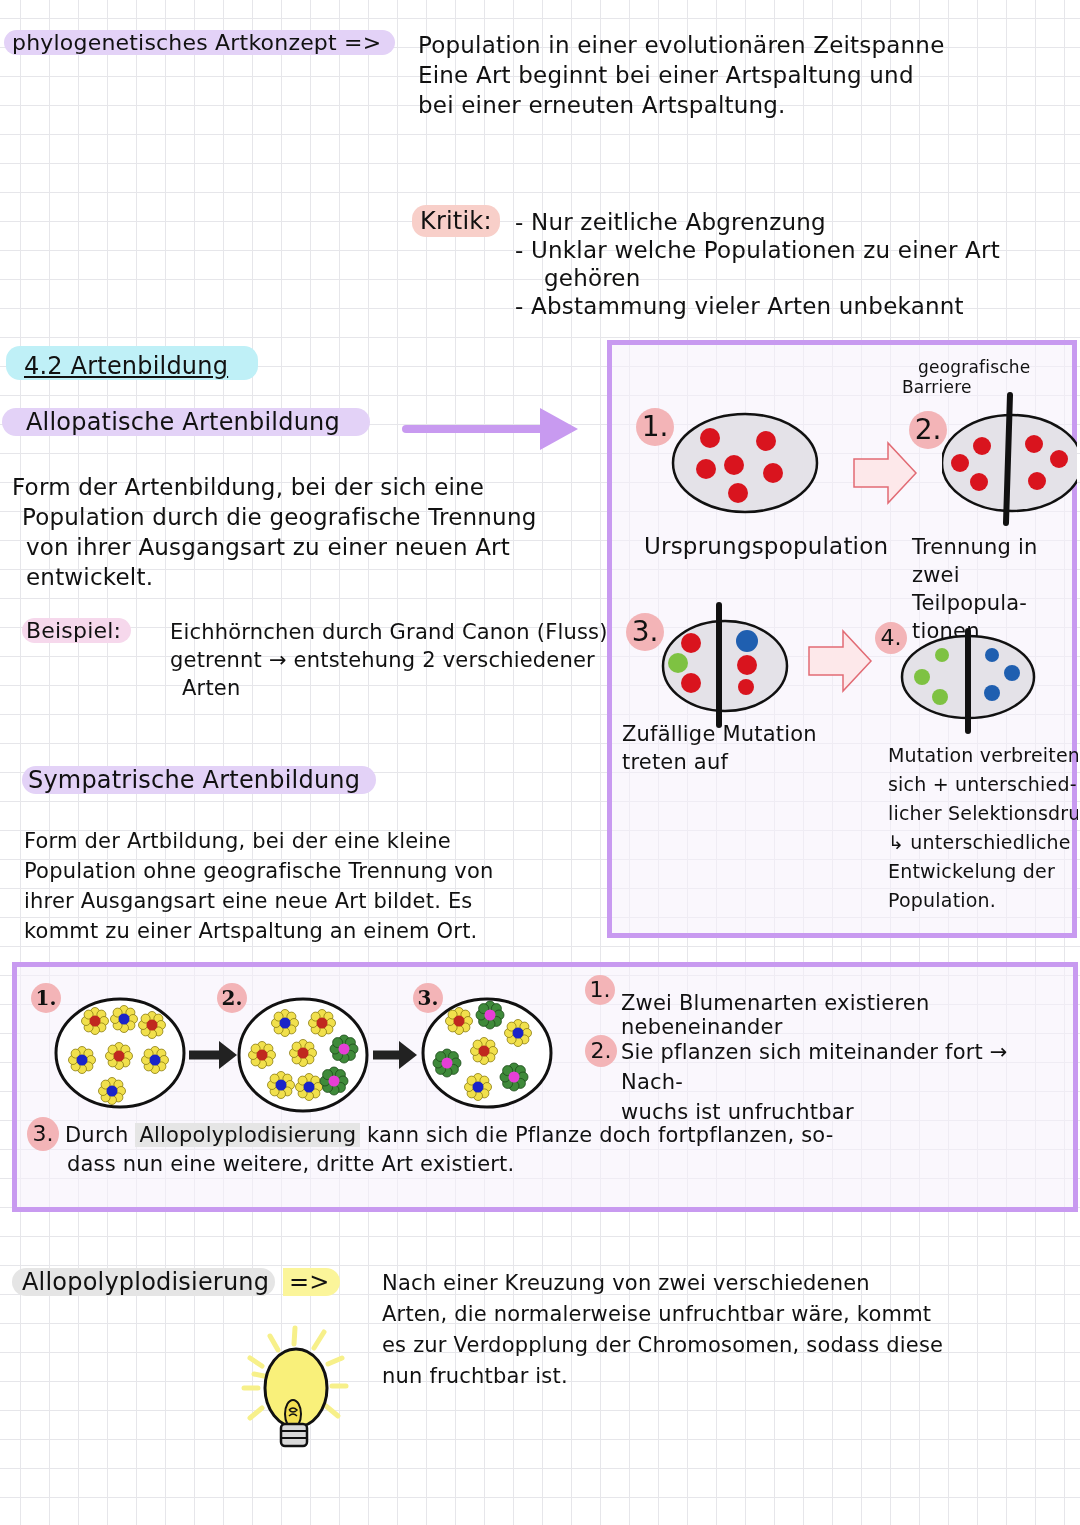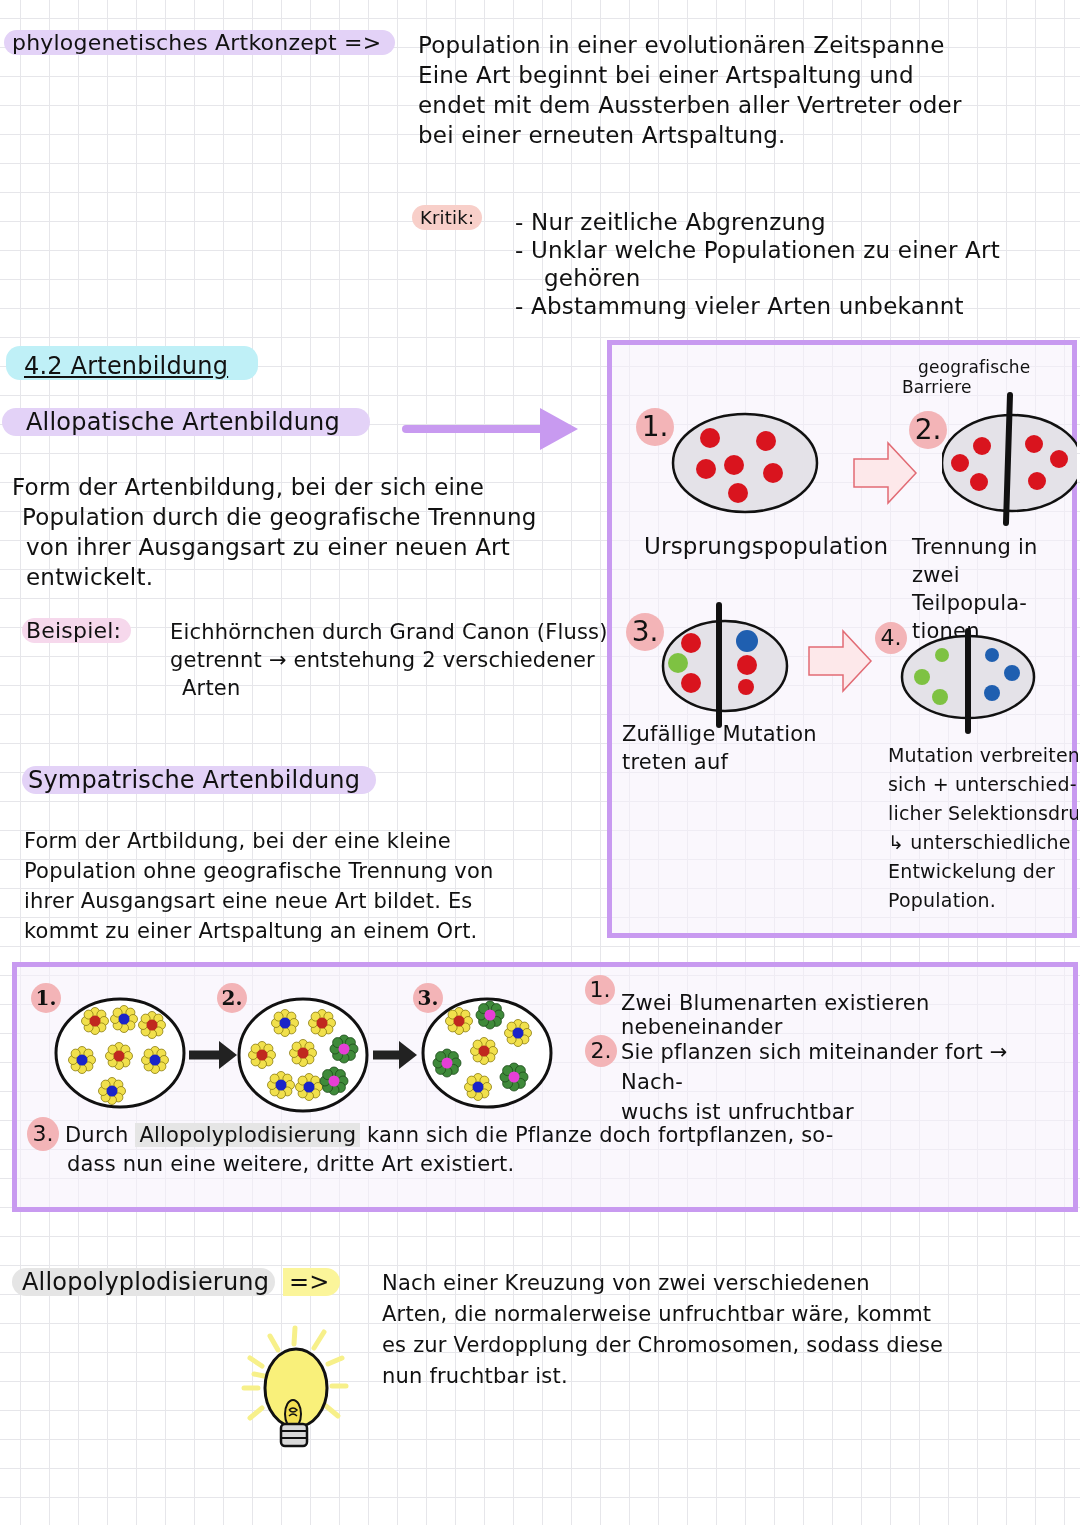--- a/index.html
+++ b/index.html
@@ -39,25 +39,24 @@
 </head>
 <body>
 
 <div class="abs hw" style="left:4px;top:30px;font-size:22px;">
   <span class="hl hl-purple">phylogenetisches Artkonzept =&gt;</span>
 </div>
 
 <div class="abs hw para" style="left:418px;top:30px;width:640px;">
   <div>Population in einer evolutionären Zeitspanne</div>
   <div>Eine Art beginnt bei einer Artspaltung und</div>
-  <div>endet mit dem Aussterben aller Vertreter oder</div>
   <div>bei einer erneuten Artspaltung.</div>
 </div>
 
-<div class="abs hw" style="left:412px;top:207px;font-size:18px;">
+<div class="abs hw" style="left:412px;top:207px;font-size:24px;">
   <span class="hl-salmon">Kritik:</span>
 </div>
 <ul class="abs kritik hw" style="left:515px;top:208px;width:560px;">
   <li>- Nur zeitliche Abgrenzung</li>
   <li>- Unklar welche Populationen zu einer Art</li>
   <li style="padding-left:14px;white-space:pre;">  gehören</li>
   <li>- Abstammung vieler Arten unbekannt</li>
 </ul>
 
 <div class="abs hw" style="left:6px;top:352px;font-size:24px;">

